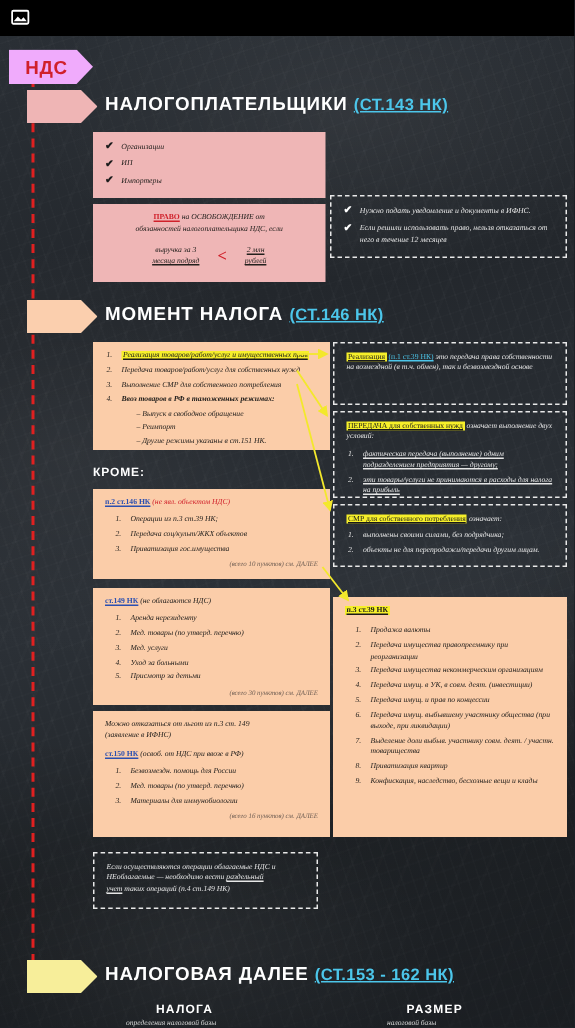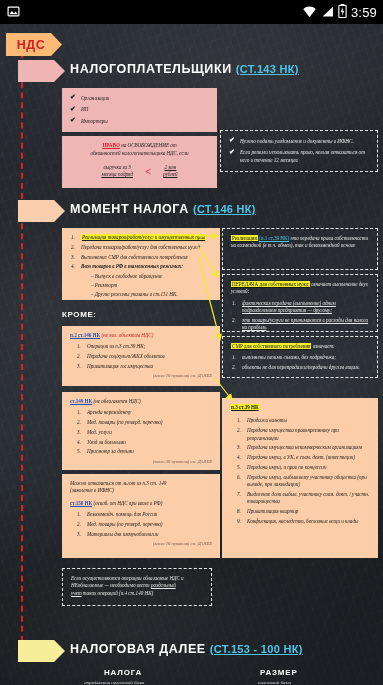--- a/index.html
+++ b/index.html
@@ -61,21 +61,21 @@
 
   
   .tag {
     position: absolute; display: flex; align-items: center;
     height: 22px; padding: 0 14px 0 10px;
     color: #fff; font-size: 12px; font-weight: bold;
     font-family: "Liberation Sans", sans-serif;
     clip-path: polygon(0 0, calc(100% - 11px) 0, 100% 50%, calc(100% - 11px) 100%, 0 100%);
     z-index: 10;
   }
-  .tag.red { background: #fdba74; left: 6px; top: 33px; width: 56px; height: 23px;
+  .tag.red { background: #f0abfc; left: 6px; top: 33px; width: 56px; height: 23px;
              justify-content: center; padding: 0 6px 0 0; }
   .tag.red span { font-size: 12.5px; letter-spacing: .5px; }
   .tag.pink  { background: #efb5b5; left: 18px; top: 60px; width: 47px; }
   .tag.peach { background: #fbcfae; left: 18px; top: 200px; width: 47px; }
   .tag.yellow{ background: #f7ee9a; left: 18px; top: 640px; width: 47px; }
 
   .section-title {
     position: absolute; z-index: 10;
     color: #fff; font-size: 12.5px; font-weight: bold; letter-spacing: .6px;
     font-family: "Liberation Sans", sans-serif;
@@ -163,60 +163,40 @@
   
   .arrows { position: absolute; left: 0; top: 0; width: 383px; height: 685px; z-index: 9; pointer-events: none; }
 
   
   .col-head {
     position: absolute; z-index: 10; color: #fff;
     font-size: 8px; font-weight: bold; letter-spacing: .8px;
     font-family: "Liberation Sans", sans-serif;
   }
   #h-moment { left: 104px; top: 668px; }
-  #h-size   { left: 260px; top: 668px; }
+  #h-size   { left: 271px; top: 668px; }
   .col-sub {
     position: absolute; z-index: 10; color: #d8d8d8;
     font-size: 5px; font-style: italic; font-family: "Liberation Serif", serif;
   }
   #s-moment { left: 84px; top: 680px; }
   #s-size   { left: 258px; top: 680px; }
 </style>
 </head>
 <body>
 
 <div class="statusbar">
   <div class="left">
     <span class="ic">
       <svg width="13" height="13" viewBox="0 0 24 24">
           <rect x="2" y="4" width="20" height="16" rx="1.5" fill="none" stroke="#ffffff" stroke-width="2.2"></rect>
           <path d="M4 17l5-6 4 4 3-3 4 5z" fill="#ffffff"></path>
         </svg>
     </span>
   </div>
-  <div class="right">
-    <span class="ic">
-      <svg width="15" height="13" viewBox="0 0 24 20">
-          <path d="M12 19 L2 6 A15 15 0 0 1 22 6 Z" fill="#ffffff"></path>
-        </svg>
-    </span>
-    <span class="ic">
-      <svg width="13" height="13" viewBox="0 0 24 24">
-          <path d="M22 3 L22 21 L3 21 Z" fill="#ffffff"></path>
-        </svg>
-    </span>
-    <span class="ic">
-      <svg width="9" height="14" viewBox="0 0 12 20">
-          <rect x="3.5" y="0" width="5" height="2" fill="#ffffff"></rect>
-          <rect x="0.8" y="2" width="10.4" height="17.2" rx="1" fill="none" stroke="#ffffff" stroke-width="1.6"></rect>
-          <path d="M6.6 4.2 L3.4 11.2 H5.8 L5.2 17 L8.6 9.6 H6.1 Z" fill="#ffffff"></path>
-        </svg>
-    </span>
-    <span class="sb-clock">3:59</span>
-  </div>
 </div>
 
 <div class="board"></div>
 
 <div class="spine"></div>
 
 <div class="tag red">
   <span>НДС</span>
 </div>
 
@@ -228,21 +208,21 @@
 
 <div class="tag peach"></div>
 <div class="section-title" id="t-obj">
   <span>МОМЕНТ НАЛОГА</span>
   <span class="art">(СТ.146 НК)</span>
 </div>
 
 <div class="tag yellow"></div>
 <div class="section-title" id="t-base">
   <span>НАЛОГОВАЯ ДАЛЕЕ</span>
-  <span class="art">(СТ.153 - 100 НК)</span>
+  <span class="art">(СТ.153 - 162 НК)</span>
 </div>
 
 <div class="card pink" id="c-taxpayers">
   <ul class="chk">
     <li>
         <span class="tick">✔</span>
         <span class="txt">Организации</span>
       </li>
     <li>
         <span class="tick">✔</span>

